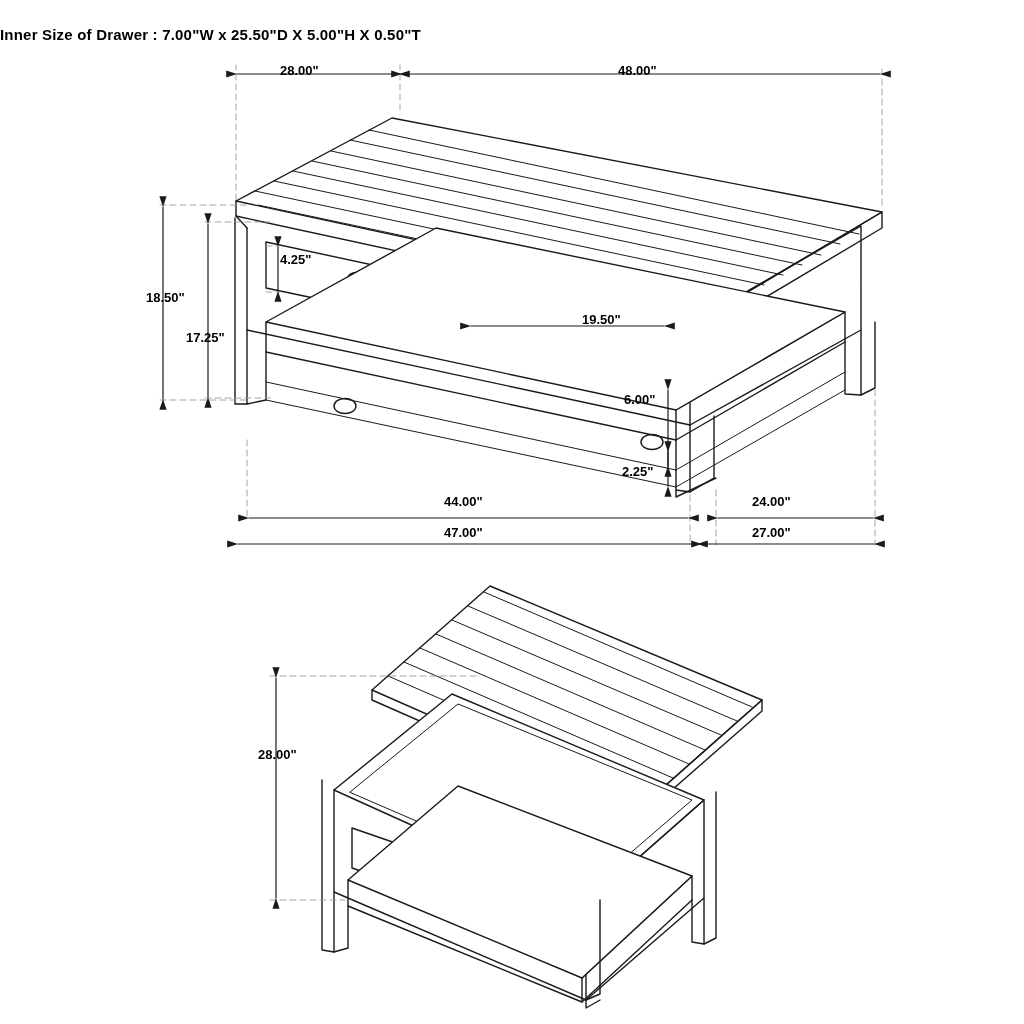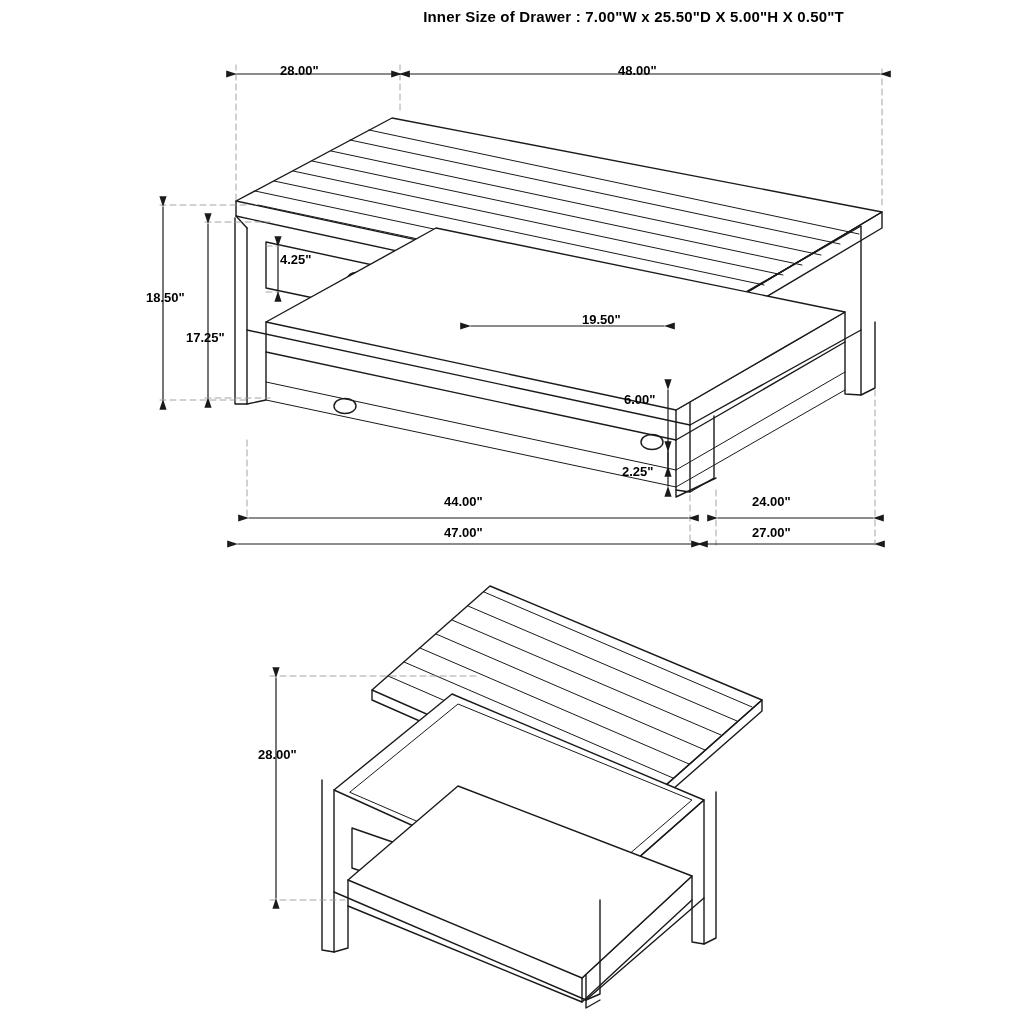--- a/index.html
+++ b/index.html
@@ -15,24 +15,24 @@
     position: relative;
     overflow: hidden;
   }
   #stage {
     position: relative;
     width: 1024px;
     height: 1024px;
   }
   .title {
     position: absolute;
-    top: 8px;
+    top: 26px;
     left: 0;
     width: 844px;
-    text-align: right;
+    text-align: left;
     font-size: 15px;
     font-weight: bold;
     letter-spacing: 0.2px;
   }
   svg.diagram {
     position: absolute;
     top: 0;
     left: 0;
     width: 1024px;
     height: 1024px;

